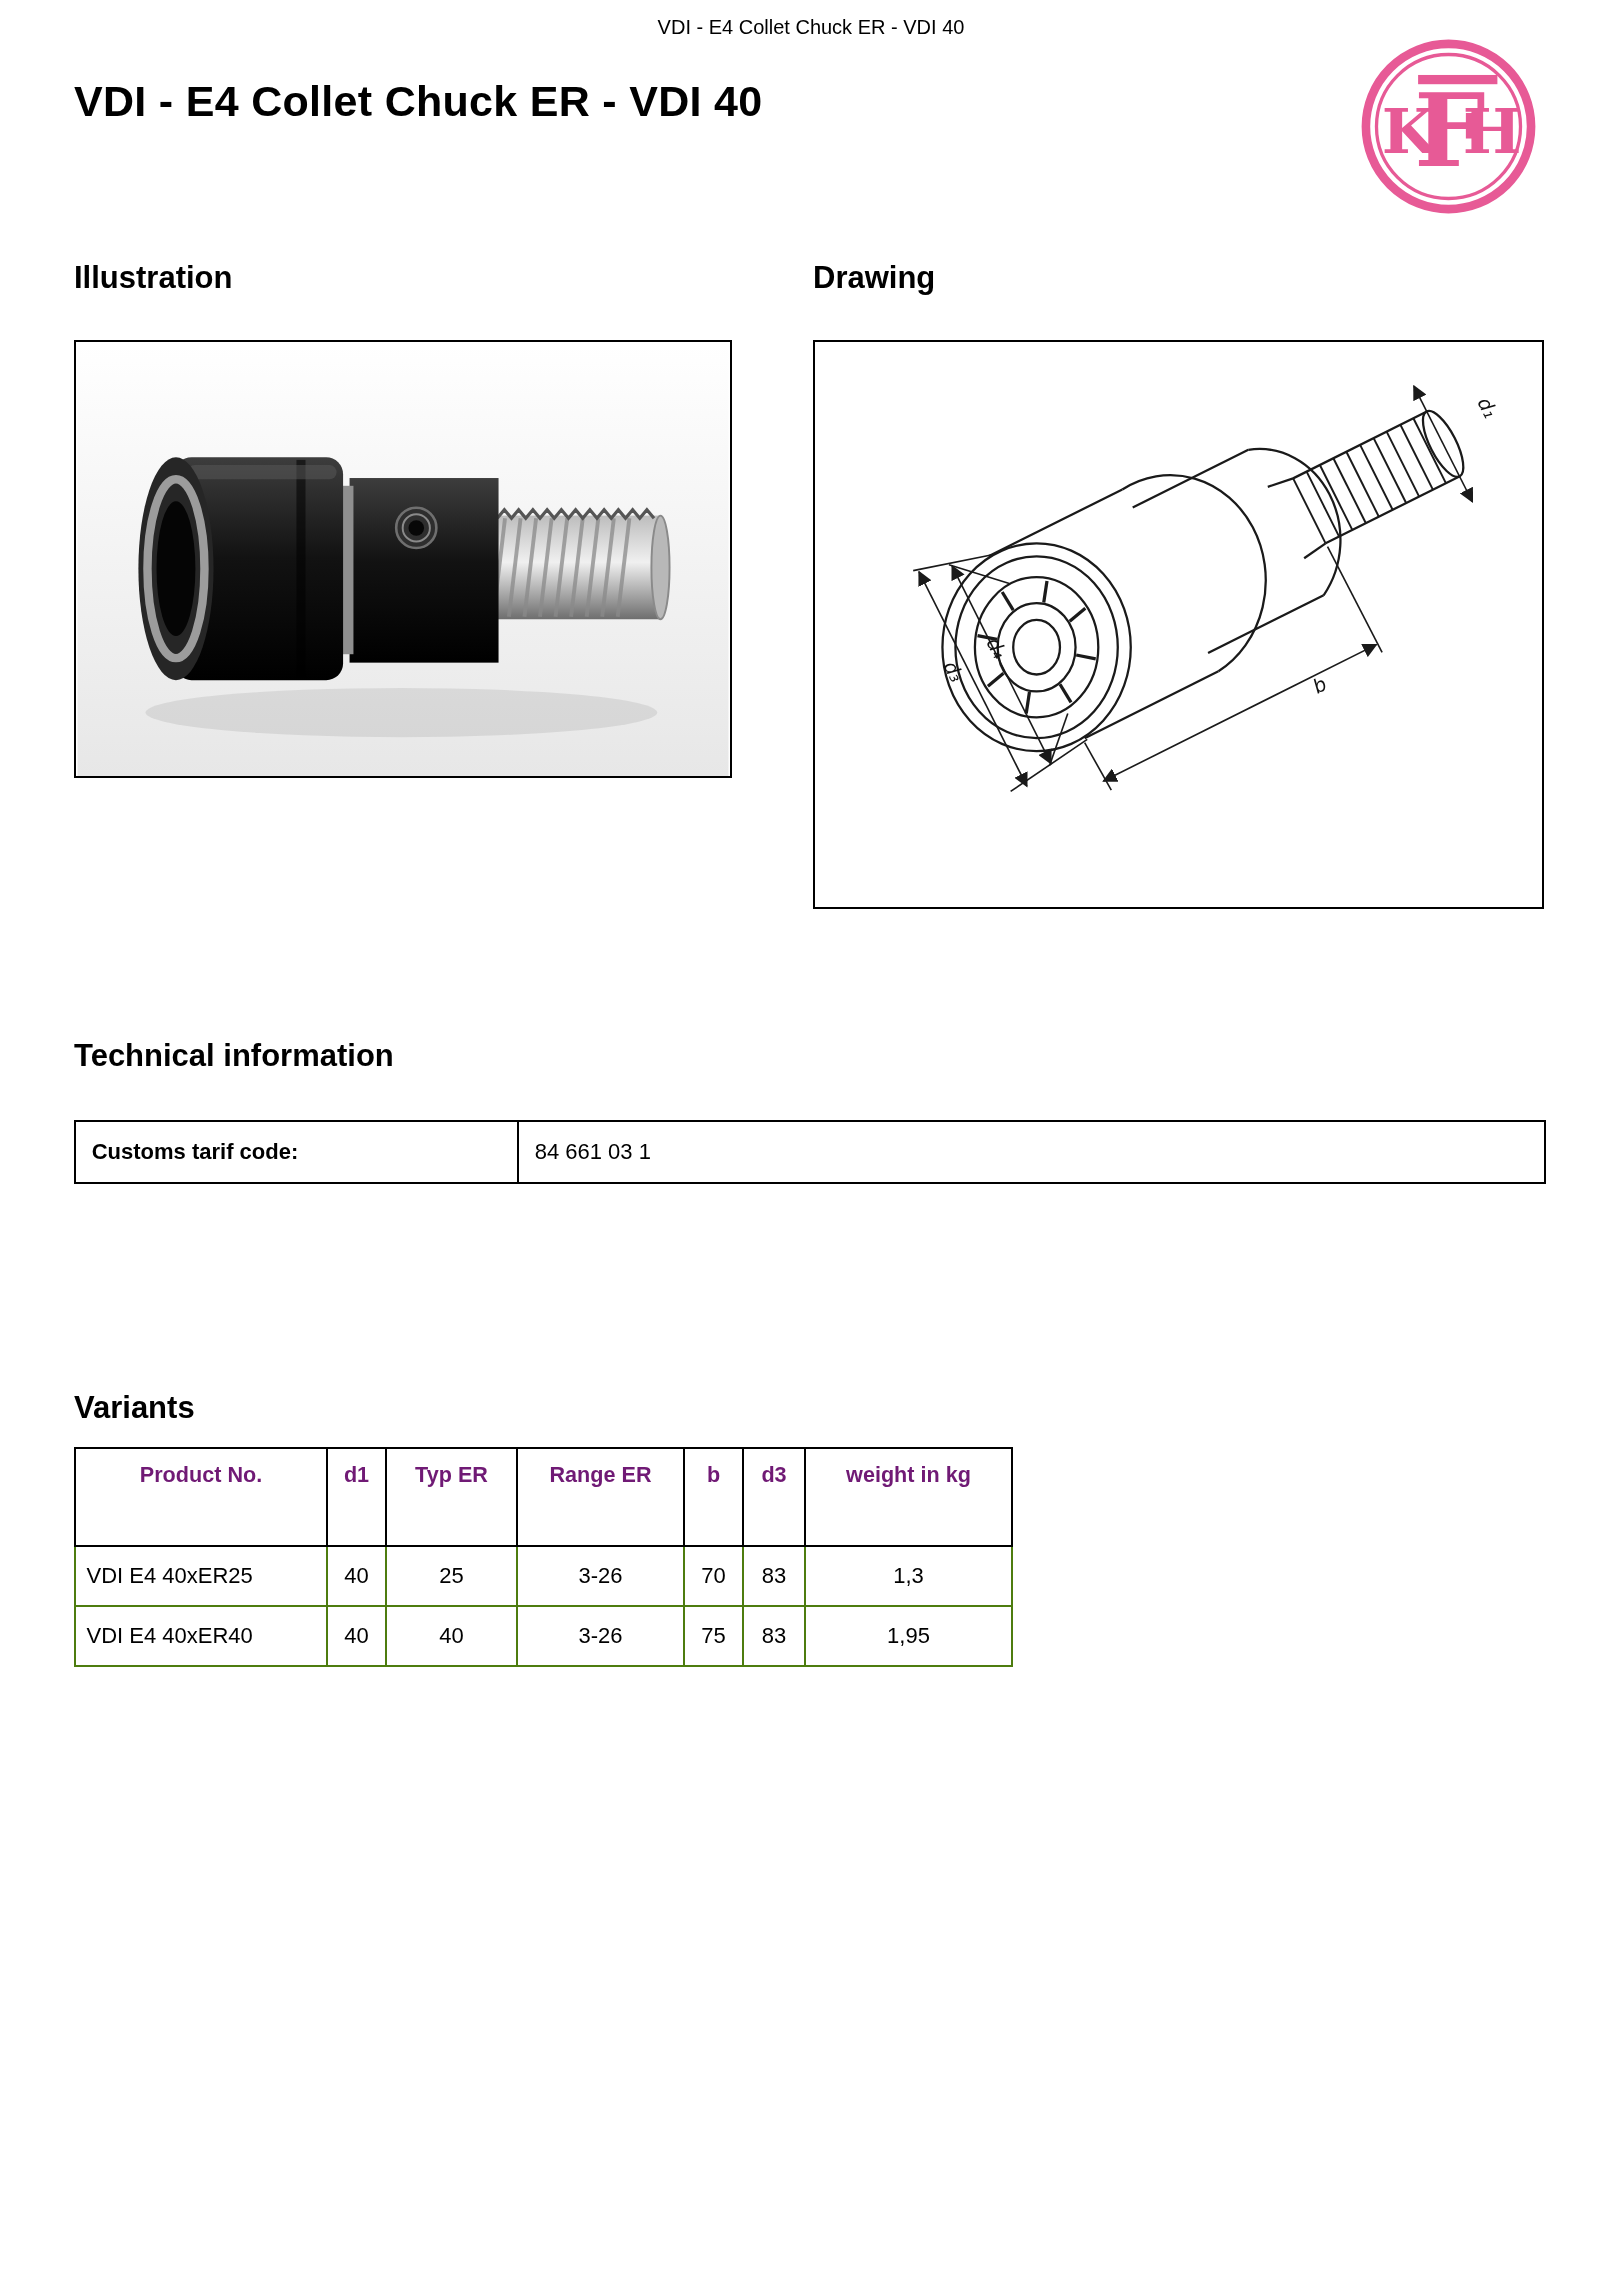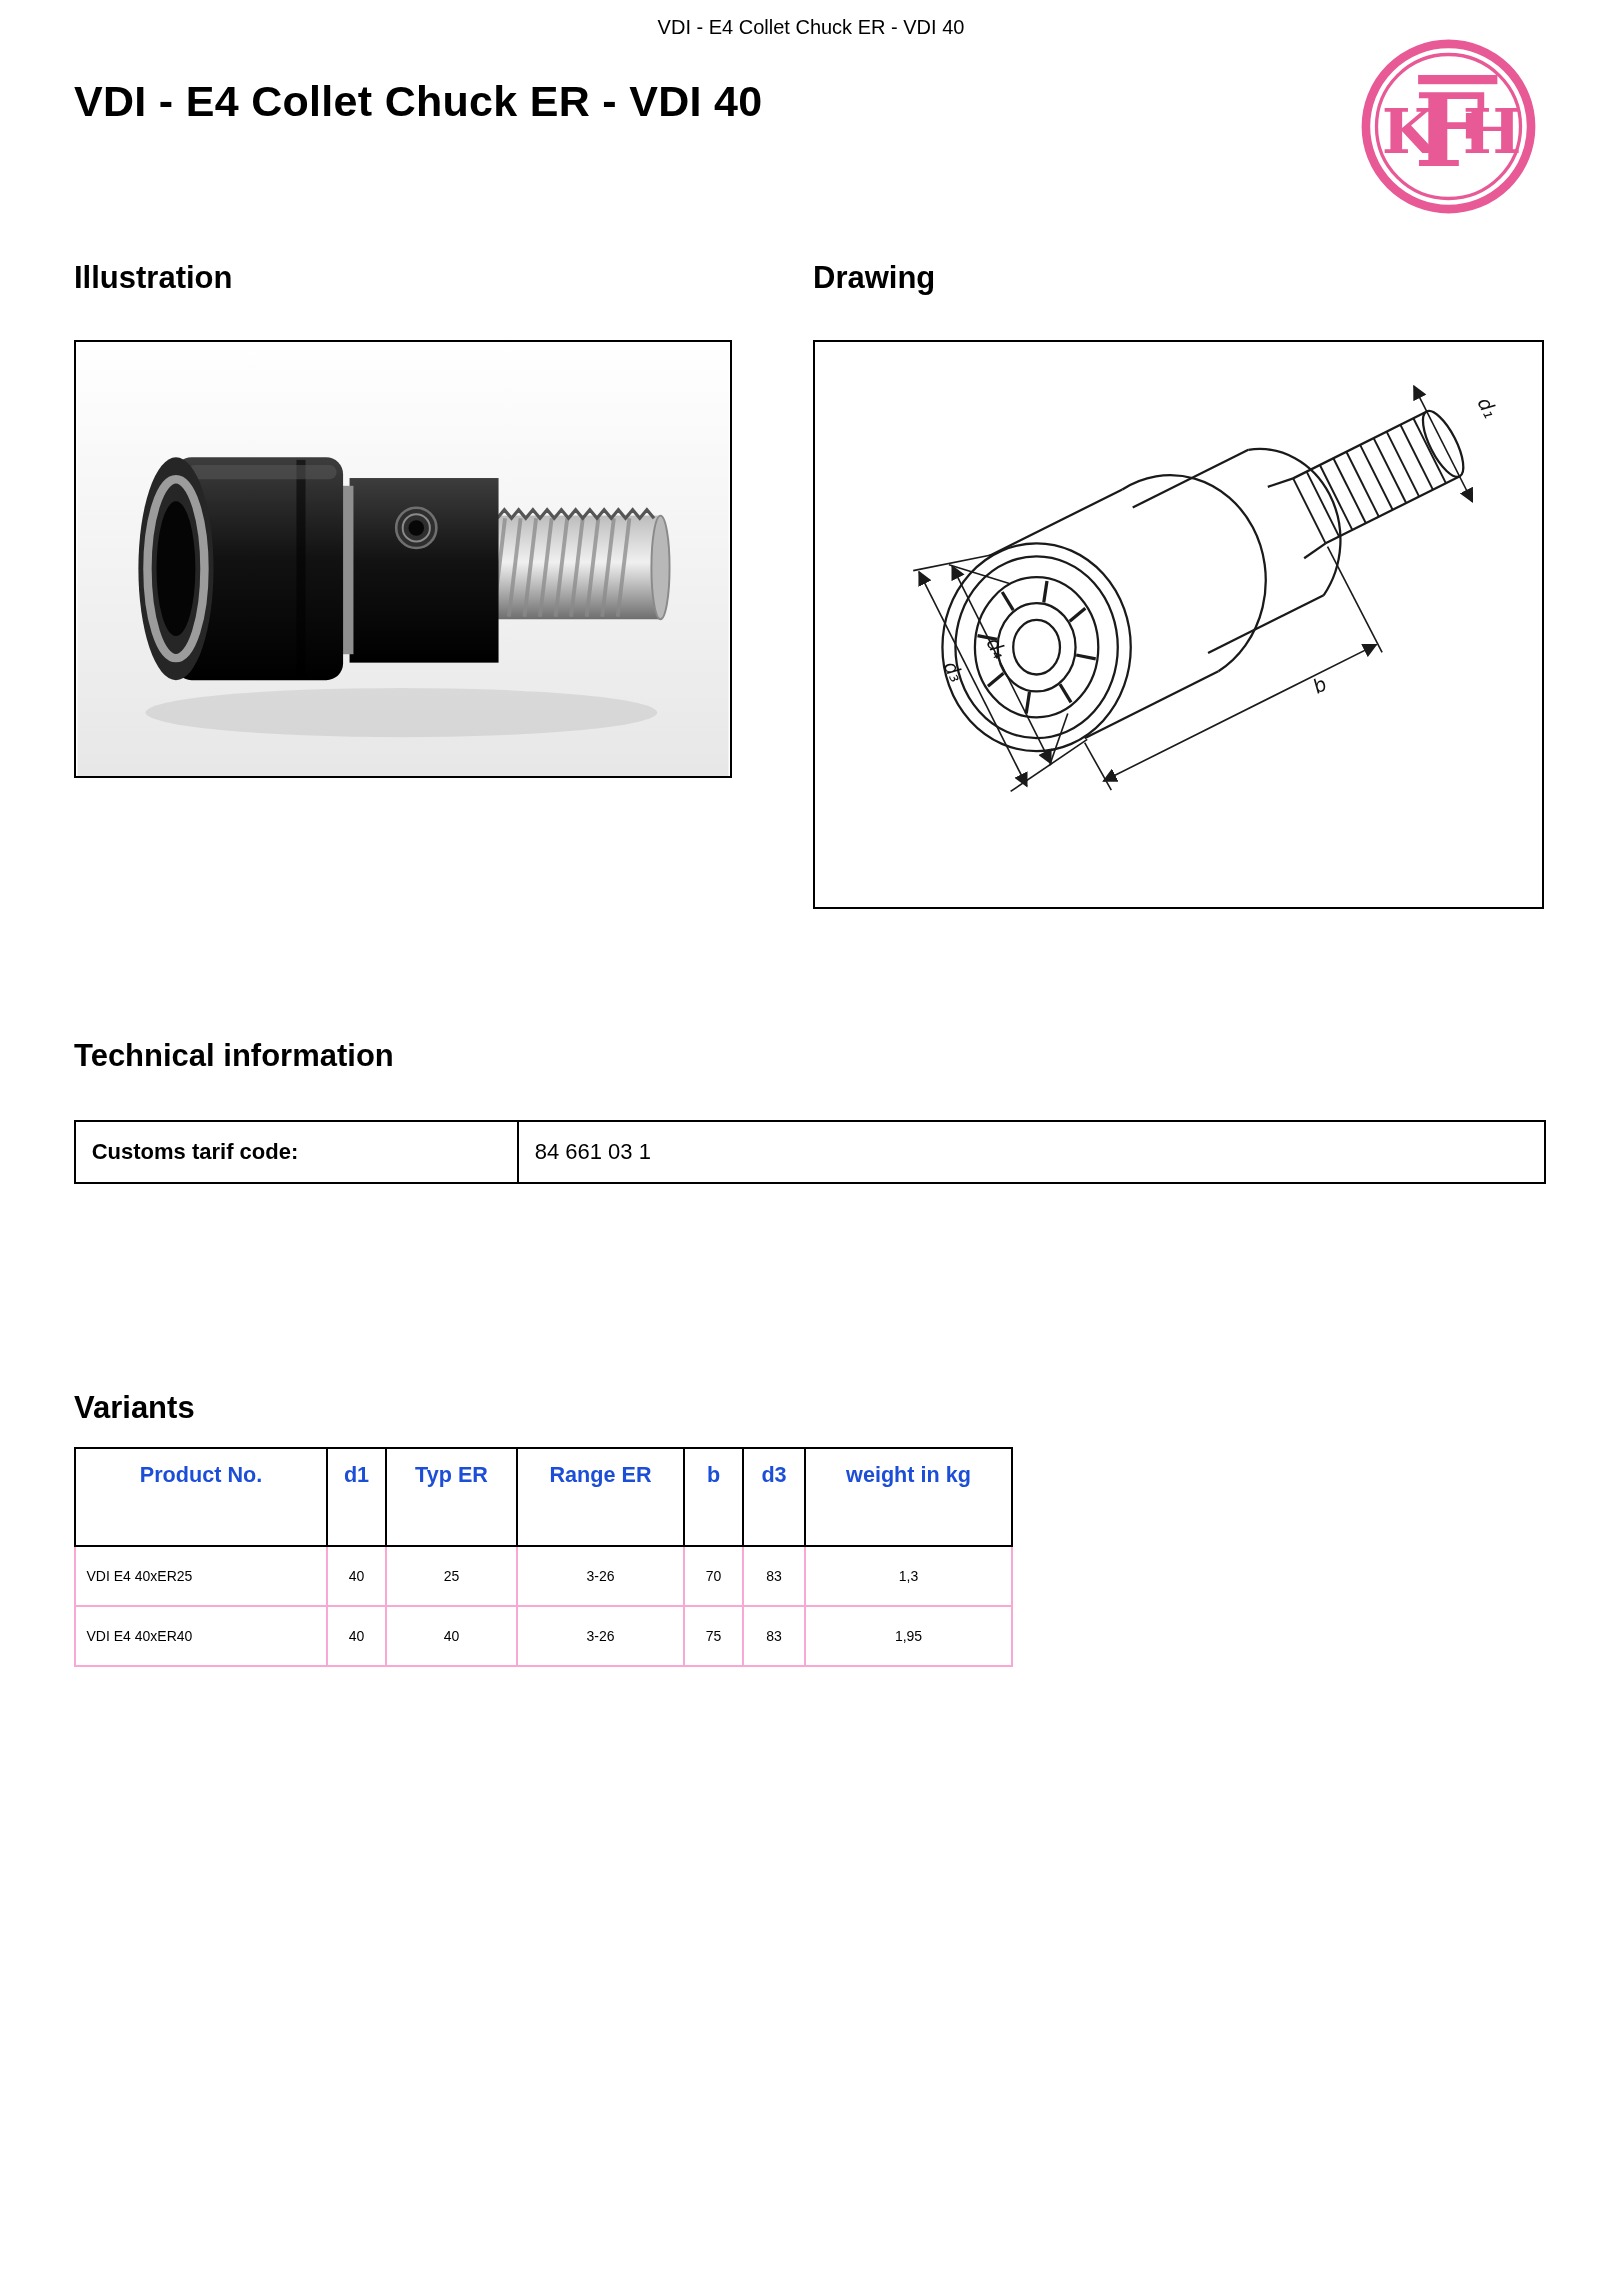--- a/index.html
+++ b/index.html
@@ -68,31 +68,31 @@
     vertical-align: middle;
   }
   .tech-table td.lbl { width: 443px; font-weight: bold; }
   .var-table {
     position: absolute;
     left: 74px; top: 1447px;
     table-layout: fixed;
   }
   .var-table th {
     border: 2px solid #000;
-    color: #1d4ed8;
+    color: #701a75;
     font-size: 21.6px;
     font-weight: bold;
     vertical-align: top;
     padding-top: 13px;
     height: 98px;
     text-align: center;
   }
   .var-table td {
-    border: 2px solid #f9a8d4;
-    font-size: 14px;
+    border: 2px solid #4d7c0f;
+    font-size: 22px;
     height: 60px;
     text-align: center;
     vertical-align: middle;
   }
   .var-table td.prod { text-align: left; padding-left: 10.5px; }
   .footer-page {
     position: absolute;
     right: 79px; top: 2248px;
     font-size: 20px;
   }

